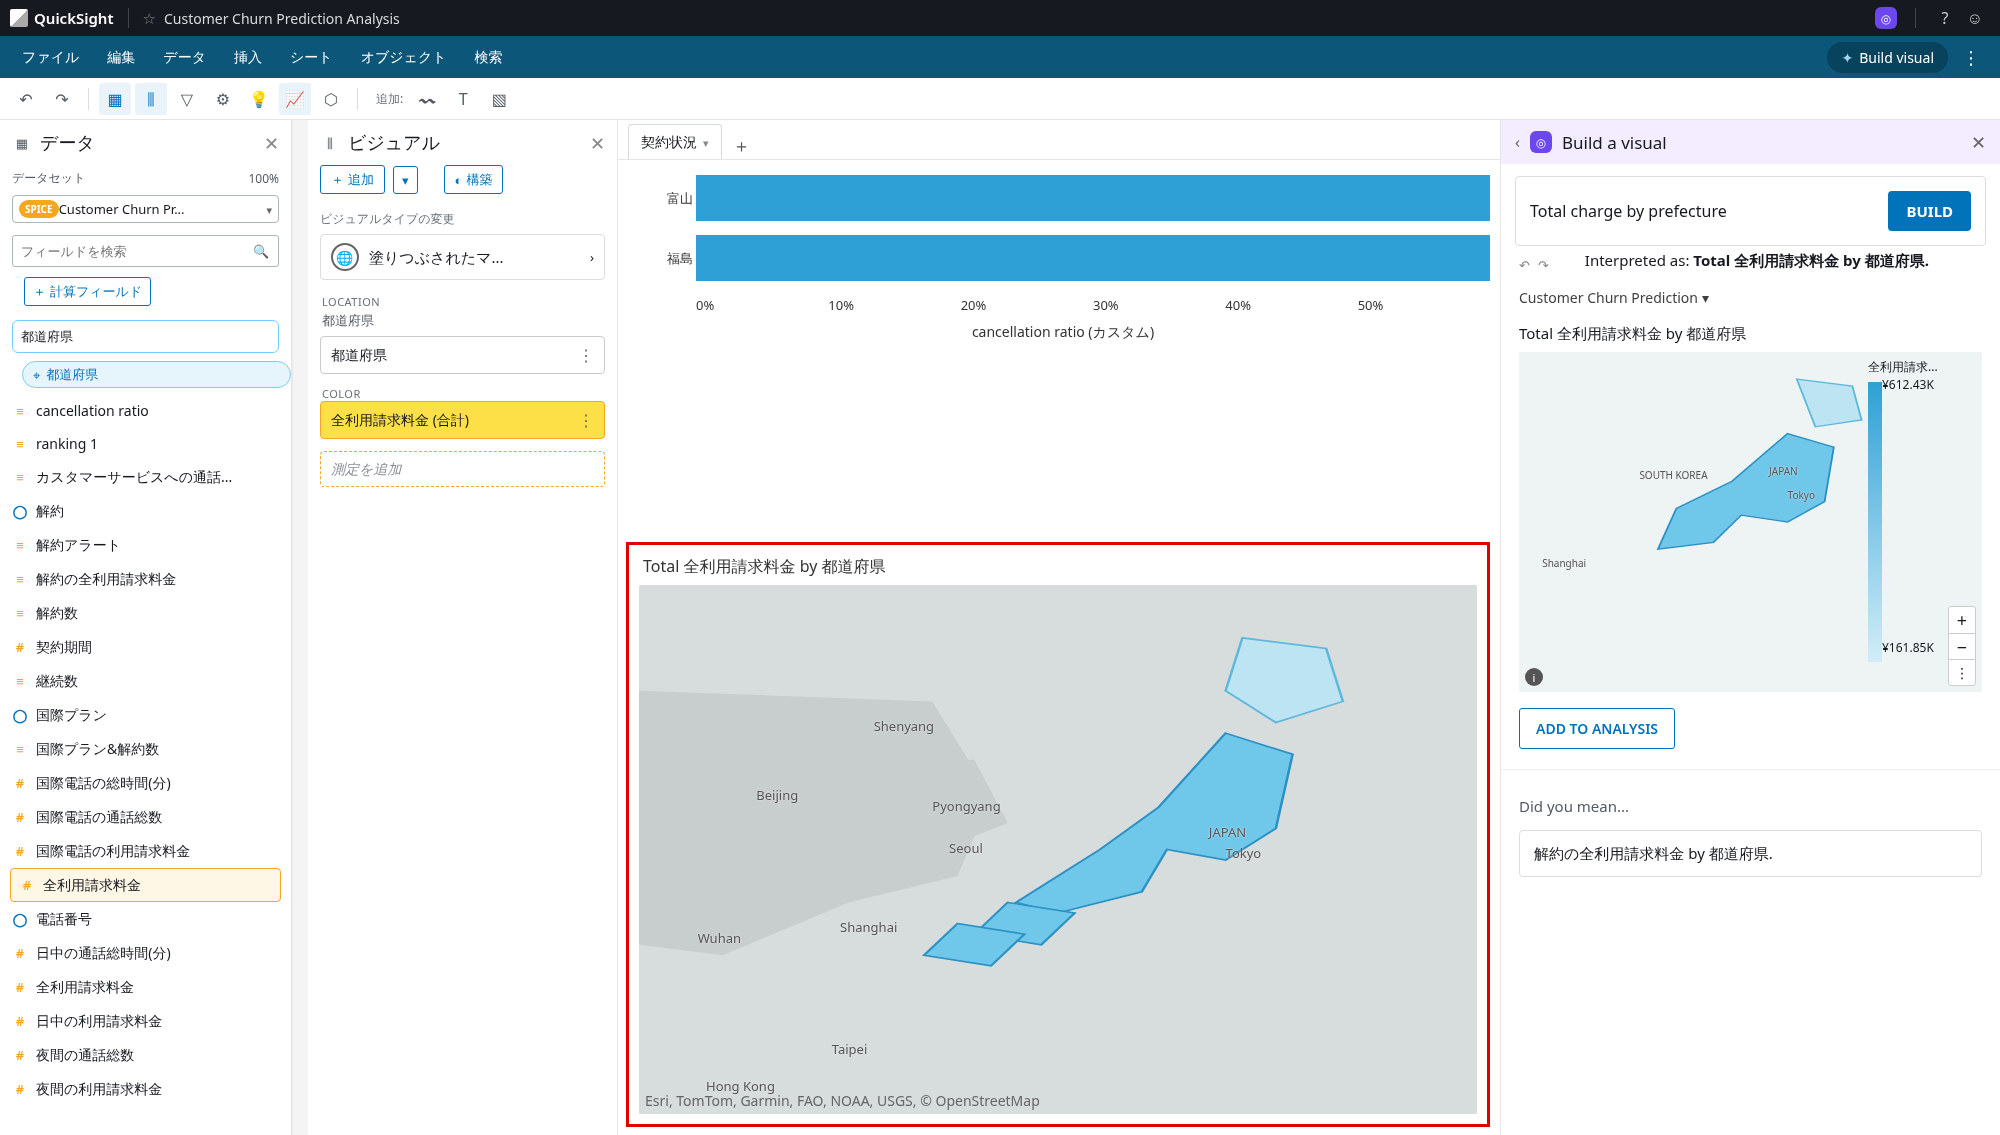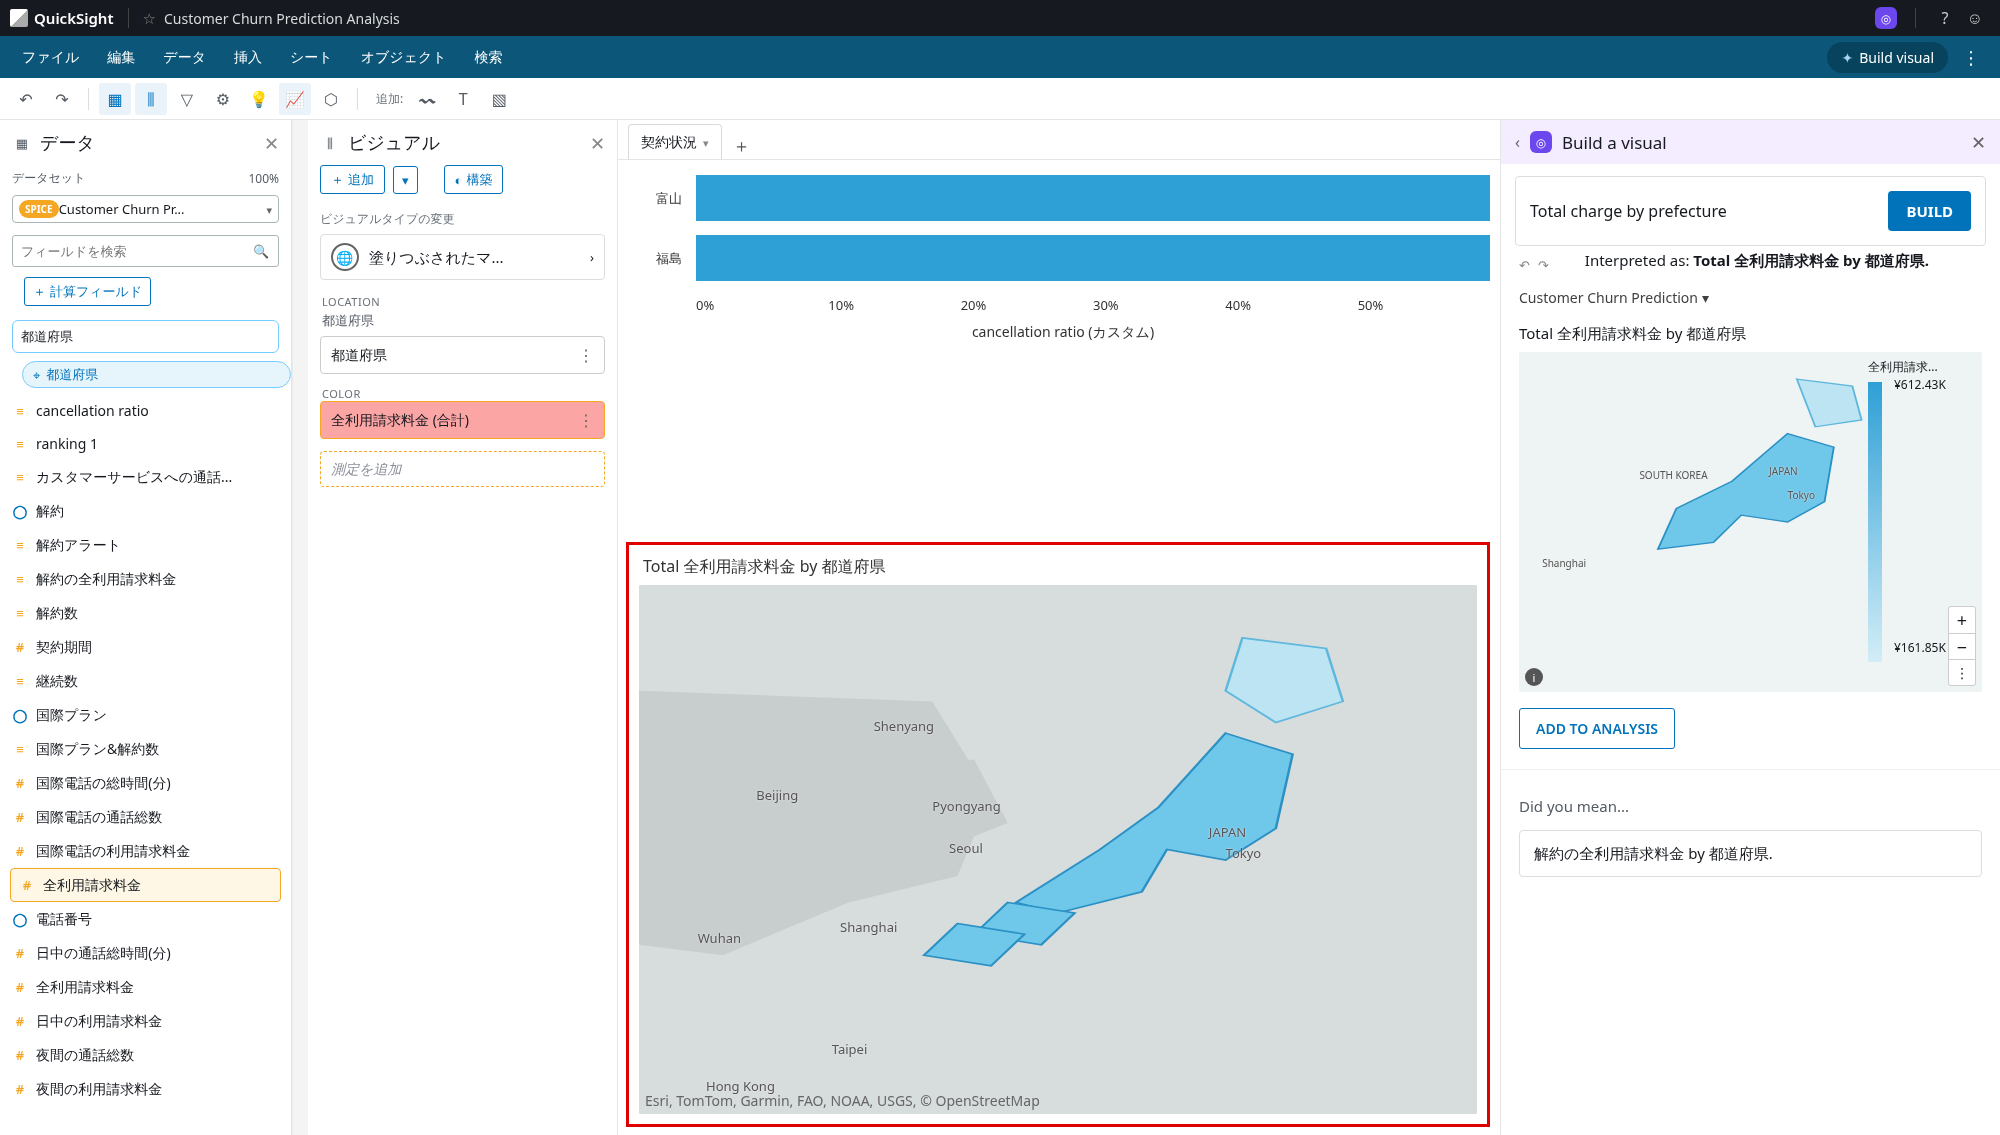--- a/index.html
+++ b/index.html
@@ -65,34 +65,34 @@
 .vp-buttons { display: flex; gap: 8px; padding: 0 12px 10px; align-items:center;}
 .btn-outline { border: 1px solid #0073bb; color: #0073bb; background: #fff; border-radius: 3px; padding: 4px 10px; font-size: 13px; cursor: pointer; display: inline-flex; align-items: center; gap: 4px; }
 .btn-split { border: 1px solid #0073bb; color: #0073bb; border-radius: 3px; padding: 4px 8px; cursor:pointer; }
 .vp-subhead { padding: 6px 12px; font-size: 12px; color: #687078; }
 .vtype { display: flex; align-items: center; gap: 10px; border: 1px solid #ddd; border-radius: 4px; margin: 0 12px 14px; padding: 8px 10px; cursor:pointer;}
 .vtype .globe { width: 28px; height: 28px; border-radius: 50%; border: 2px solid #666; display:flex; align-items:center; justify-content:center; font-size:14px;}
 .vtype .vt-label { flex: 1; font-size: 15px; overflow:hidden; text-overflow:ellipsis; white-space:nowrap;}
 .well-label { font-size: 11px; color: #687078; letter-spacing: 0.5px; padding: 0 14px; text-transform: uppercase; }
 .well-sub { font-size: 13px; color: #545b64; padding: 2px 14px 6px; }
 .well { margin: 0 12px 12px; border: 1px solid #ccc; border-radius: 4px; padding: 7px 10px; font-size: 14px; display: flex; align-items: center; }
-.well.orange { border: 1px solid #f5a623; background: #fca5a5; }
+.well.orange { border: 1px solid #f5a623; background: #fde047; }
 .well.dashed { border: 1px dashed #f5a623; background: #fff; color: #8a8f98; font-style: italic; }
 .well .wmore { margin-left: auto; color: #666; cursor:pointer; font-size:16px;}
 
 
 .canvas { flex: 1; position: relative; background: #fff; }
 .tabs { height: 40px; display: flex; align-items: flex-end; padding: 0 10px; gap: 6px; border-bottom: 1px solid #e5e5e5; }
 .tab { border: 1px solid #d5dbdb; border-bottom: none; border-radius: 4px 4px 0 0; padding: 7px 12px; font-size: 14px; background: #fff; display: flex; align-items: center; gap: 6px; cursor:pointer;}
 .tab .tcaret { color: #888; font-size: 11px; }
 .addtab { width: 28px; height: 28px; display: flex; align-items: center; justify-content: center; color: #555; font-size: 18px; cursor:pointer;}
 
 .bar-chart { position: absolute; top: 48px; left: 18px; right: 10px; height: 360px; }
 .bar-row { display: flex; align-items: center; height: 60px; }
-.bar-row .blabel { width: 60px; text-align: right; padding-right: 14px; font-size: 13px; color: #333; }
+.bar-row .blabel { width: 60px; text-align: right; padding-right: 3px; font-size: 13px; color: #333; }
 .bar-row .btrack { flex: 1; height: 46px; background: #fff; }
 .bar-row .bfill { height: 100%; background: #2ea0d6; }
 .axis { display: flex; padding-left: 60px; font-size: 13px; color: #333; margin-top: 8px; }
 .axis span { flex: 1; text-align: left; }
 .axis-label { text-align: center; font-size: 14px; color: #333; margin-top: 8px; }
 
 .map-visual { position: absolute; top: 422px; left: 8px; right: 10px; bottom: 8px; border: 3px solid #e10000; background: #fff; }
 .map-visual .mv-title { padding: 10px 14px; font-size: 16px; color: #333; }
 .map-visual .mv-body { position: absolute; top: 40px; left: 10px; right: 10px; bottom: 10px; background: #d7dcdc; border-radius: 2px; overflow:hidden;}
 .map-label { position: absolute; font-size: 13px; color: #555; text-shadow: 0 0 2px #eee; }
@@ -418,21 +418,21 @@
         <path d="M58,24 L68,28 L66,44 L58,50 L48,48 L42,56 L30,58 L34,46 L46,38 Z" fill="#6fc7ea" stroke="#2b90c4" stroke-width="0.4"></path>
       </svg>
       <div id="rp-map-labels">
           <div class="map-label" style="left: 26%; top: 34%; font-size: 10px;">SOUTH KOREA</div>
           <div class="map-label" style="left: 54%; top: 33%; font-size: 10px;">JAPAN</div>
           <div class="map-label" style="left: 58%; top: 40%; font-size: 10px;">Tokyo</div>
           <div class="map-label" style="left: 5%; top: 60%; font-size: 10px;">Shanghai</div>
         </div>
       <div class="rp-legend">
         <div style="overflow:hidden;text-overflow:ellipsis;white-space:nowrap;">全利用請求...</div>
-        <div style="display:flex;gap:12px;align-items:flex-start;">
+        <div style="display:flex;gap:0;align-items:flex-start;">
           <div class="grad"></div>
           <div style="display:flex;flex-direction:column;justify-content:space-between;height:280px;">
             <span>¥612.43K</span>
             <span>¥161.85K</span>
           </div>
         </div>
       </div>
       <div class="rp-zoom">
         <div>+</div>
         <div>−</div>

